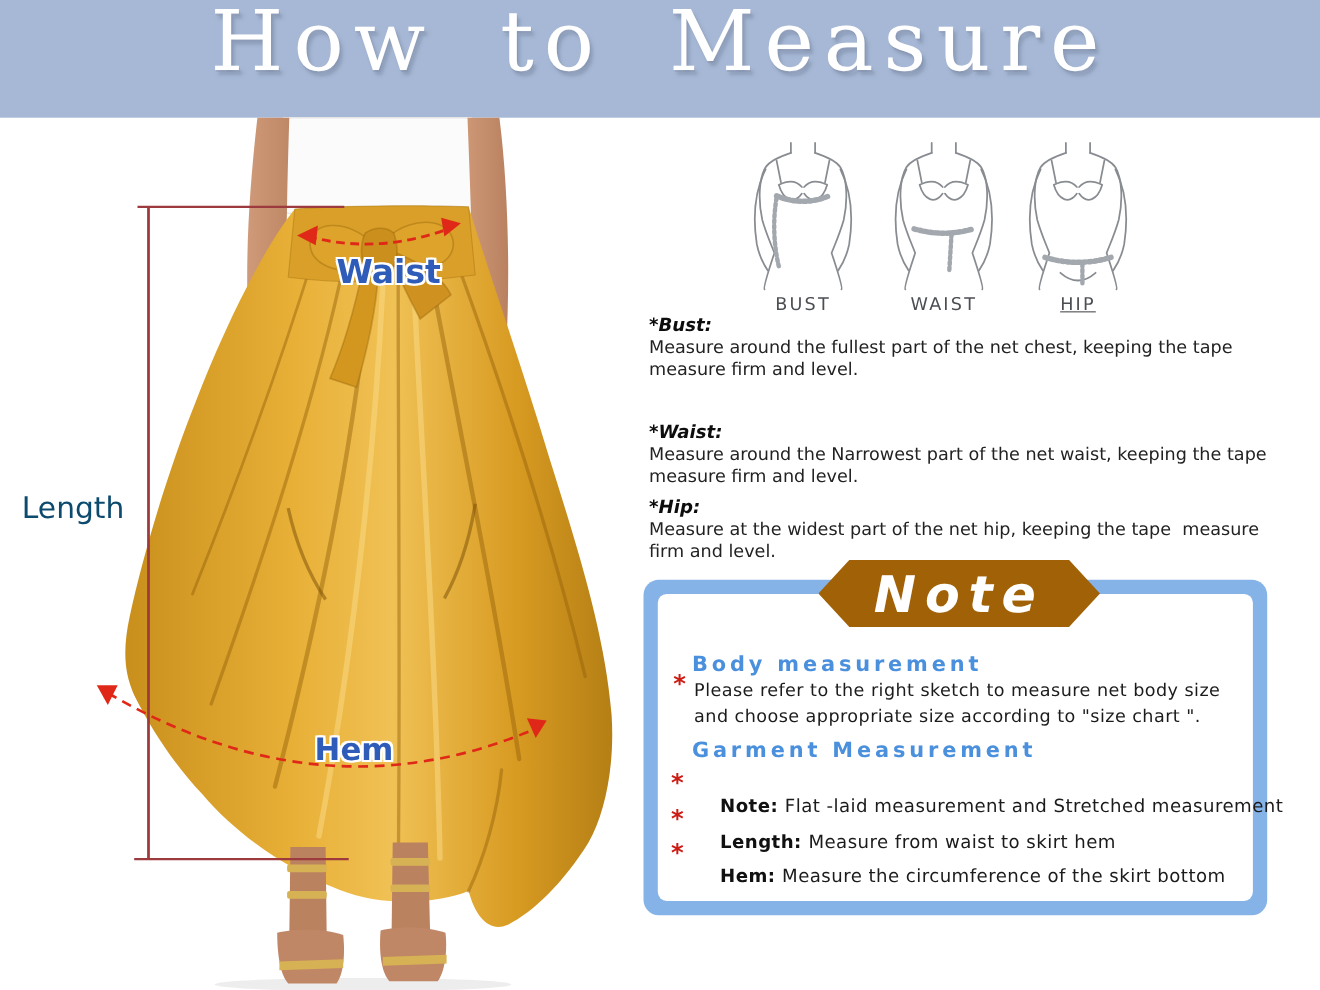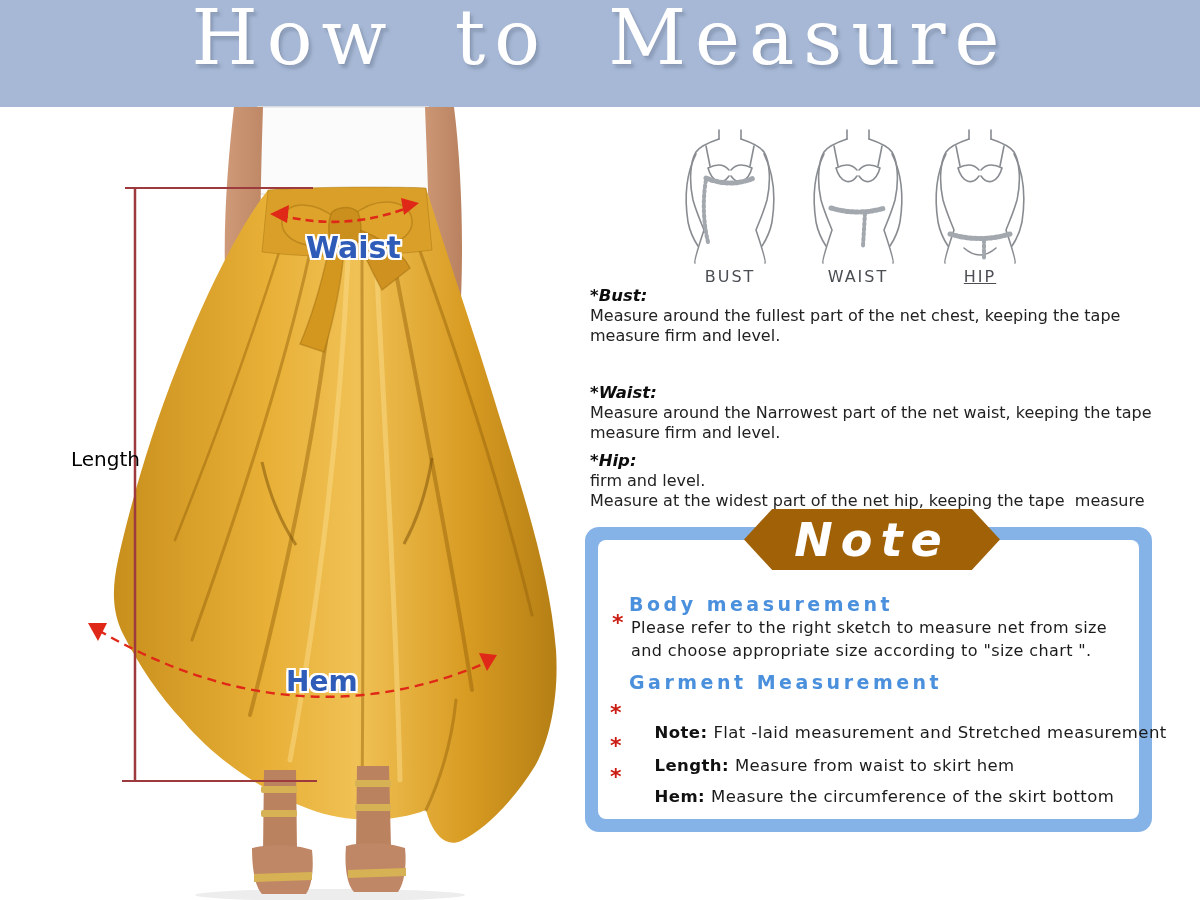--- a/index.html
+++ b/index.html
@@ -15,22 +15,22 @@
 
   
   .layer{position:absolute;left:0;top:0;width:1200px;height:900px;pointer-events:none;}
 
   
   .anno{position:absolute;color:#2e5cb8;font-weight:bold;line-height:1;
         text-shadow:-2px -2px 0 #fff,2px -2px 0 #fff,-2px 2px 0 #fff,2px 2px 0 #fff,
                     -2px 0 0 #fff,2px 0 0 #fff,0 -2px 0 #fff,0 2px 0 #fff;}
   .anno.waist{left:306px;top:233px;font-size:30px;}
   .anno.hem{left:286px;top:668px;font-size:28px;}
-  .anno.len{left:40px;top:449px;width:100px;text-align:right;font-size:20px;font-weight:normal;
-            color:#000000;text-shadow:none;}
+  .anno.len{left:13px;top:449px;width:100px;text-align:right;font-size:27px;font-weight:normal;
+            color:#0c4a6e;text-shadow:none;}
 
   
   .sk-lbl{position:absolute;top:267px;font-size:16px;color:#4b4e53;letter-spacing:2px;text-align:center;}
   .sk-lbl.b{left:688px;width:84px;}
   .sk-lbl.w{left:814px;width:88px;}
   .sk-lbl.h{left:944px;width:72px;text-decoration:underline;}
 
   
   .instr{position:absolute;left:590px;width:590px;}
   .instr .ih{font-size:16.5px;font-weight:bold;color:#0d0d0d;line-height:20px;font-style:italic;}
@@ -201,34 +201,34 @@
     <div class="il">Measure around the fullest part of the net chest, keeping the tape</div>
     <div class="il">measure firm and level.</div>
   </div>
   <div class="instr" id="instr-waist">
     <div class="ih">*Waist:</div>
     <div class="il">Measure around the Narrowest part of the net waist, keeping the tape</div>
     <div class="il">measure firm and level.</div>
   </div>
   <div class="instr" id="instr-hip">
     <div class="ih">*Hip:</div>
+    <div class="il">Measure at the widest part of the net hip, keeping the tape  measure</div>
     <div class="il">firm and level.</div>
-    <div class="il">Measure at the widest part of the net hip, keeping the tape  measure</div>
   </div>
 
   <div class="notebox">
     <div class="inner"></div>
   </div>
   <div class="ribbon">
     <span>Note</span>
   </div>
 
   <div class="nhead" id="nhead-body">Body measurement</div>
   <span class="ast" style="left:612px;top:612px;">*</span>
-  <div class="npara" style="top:620px;">Please refer to the right sketch to measure net from size</div>
+  <div class="npara" style="top:620px;">Please refer to the right sketch to measure net body size</div>
   <div class="npara" style="top:643px;">and choose appropriate size according to "size chart ".</div>
 
   <div class="nhead" id="nhead-garment">Garment Measurement</div>
 
   <span class="ast" style="left:610px;top:702px;">*</span>
   <div class="bullet" style="top:708px;">
     <b>Note:</b><span>Flat -laid measurement and Stretched measurement</span>
   </div>
 
   <span class="ast" style="left:610px;top:735px;">*</span>

